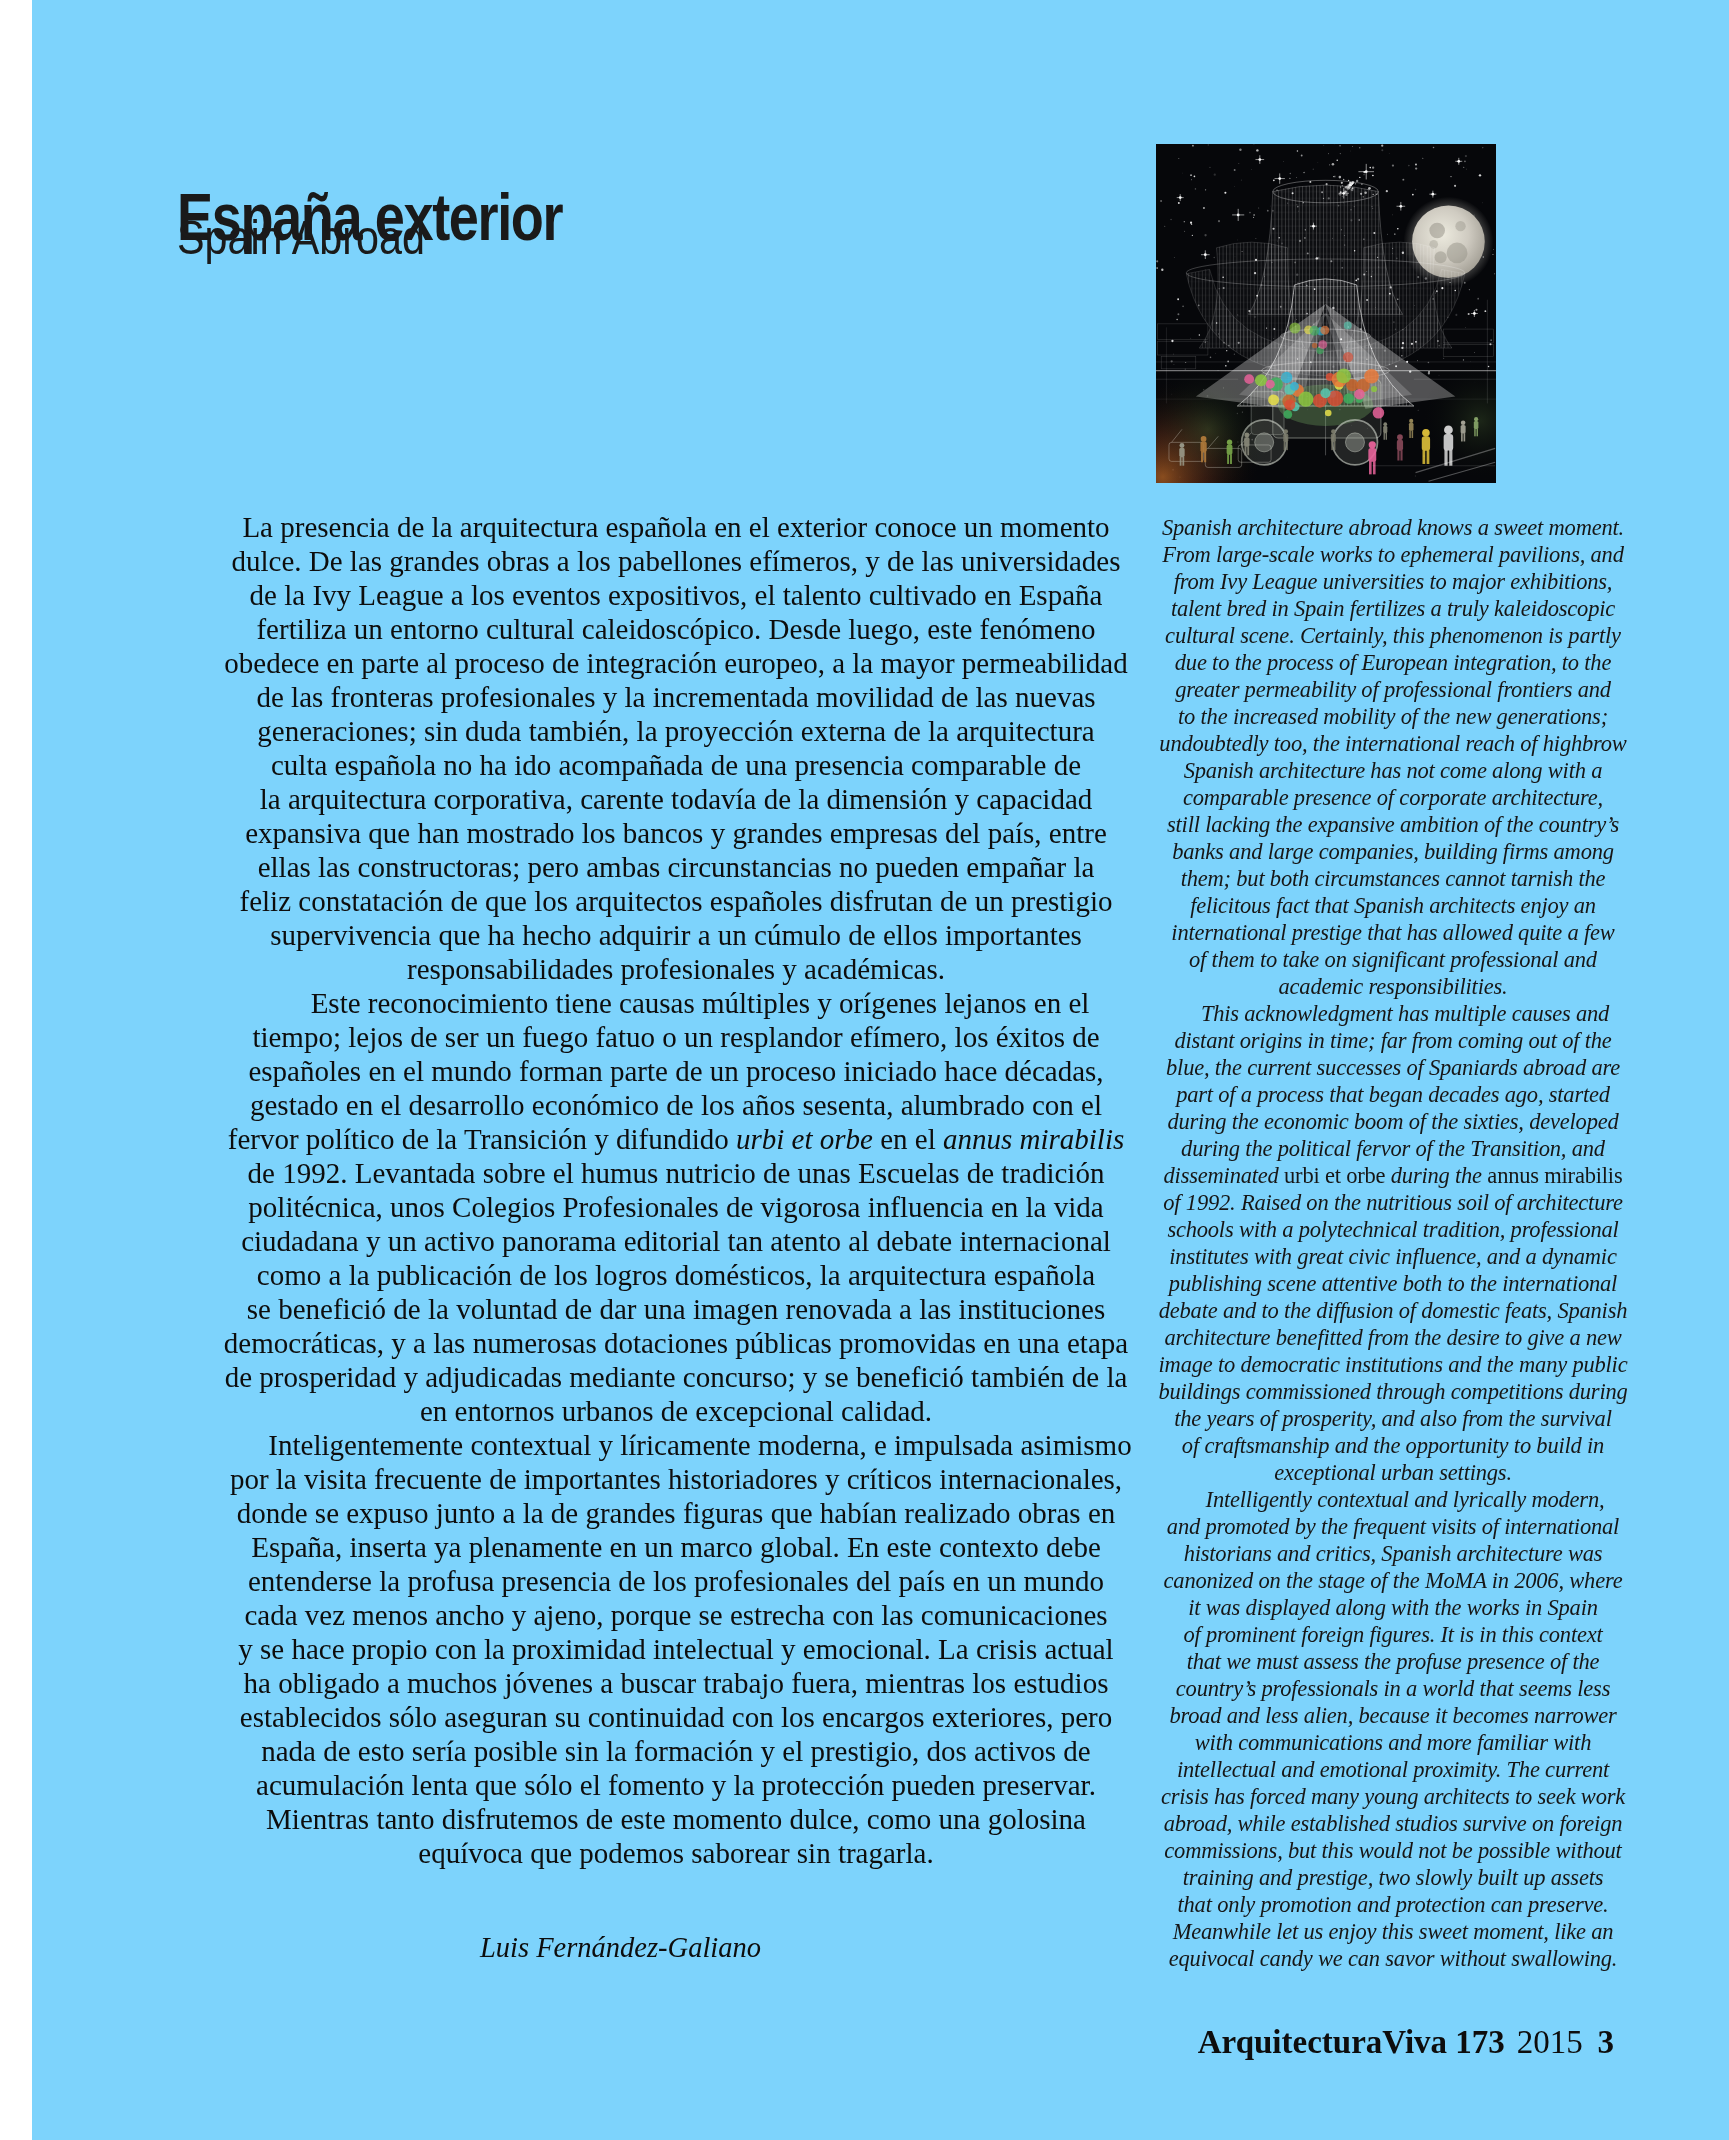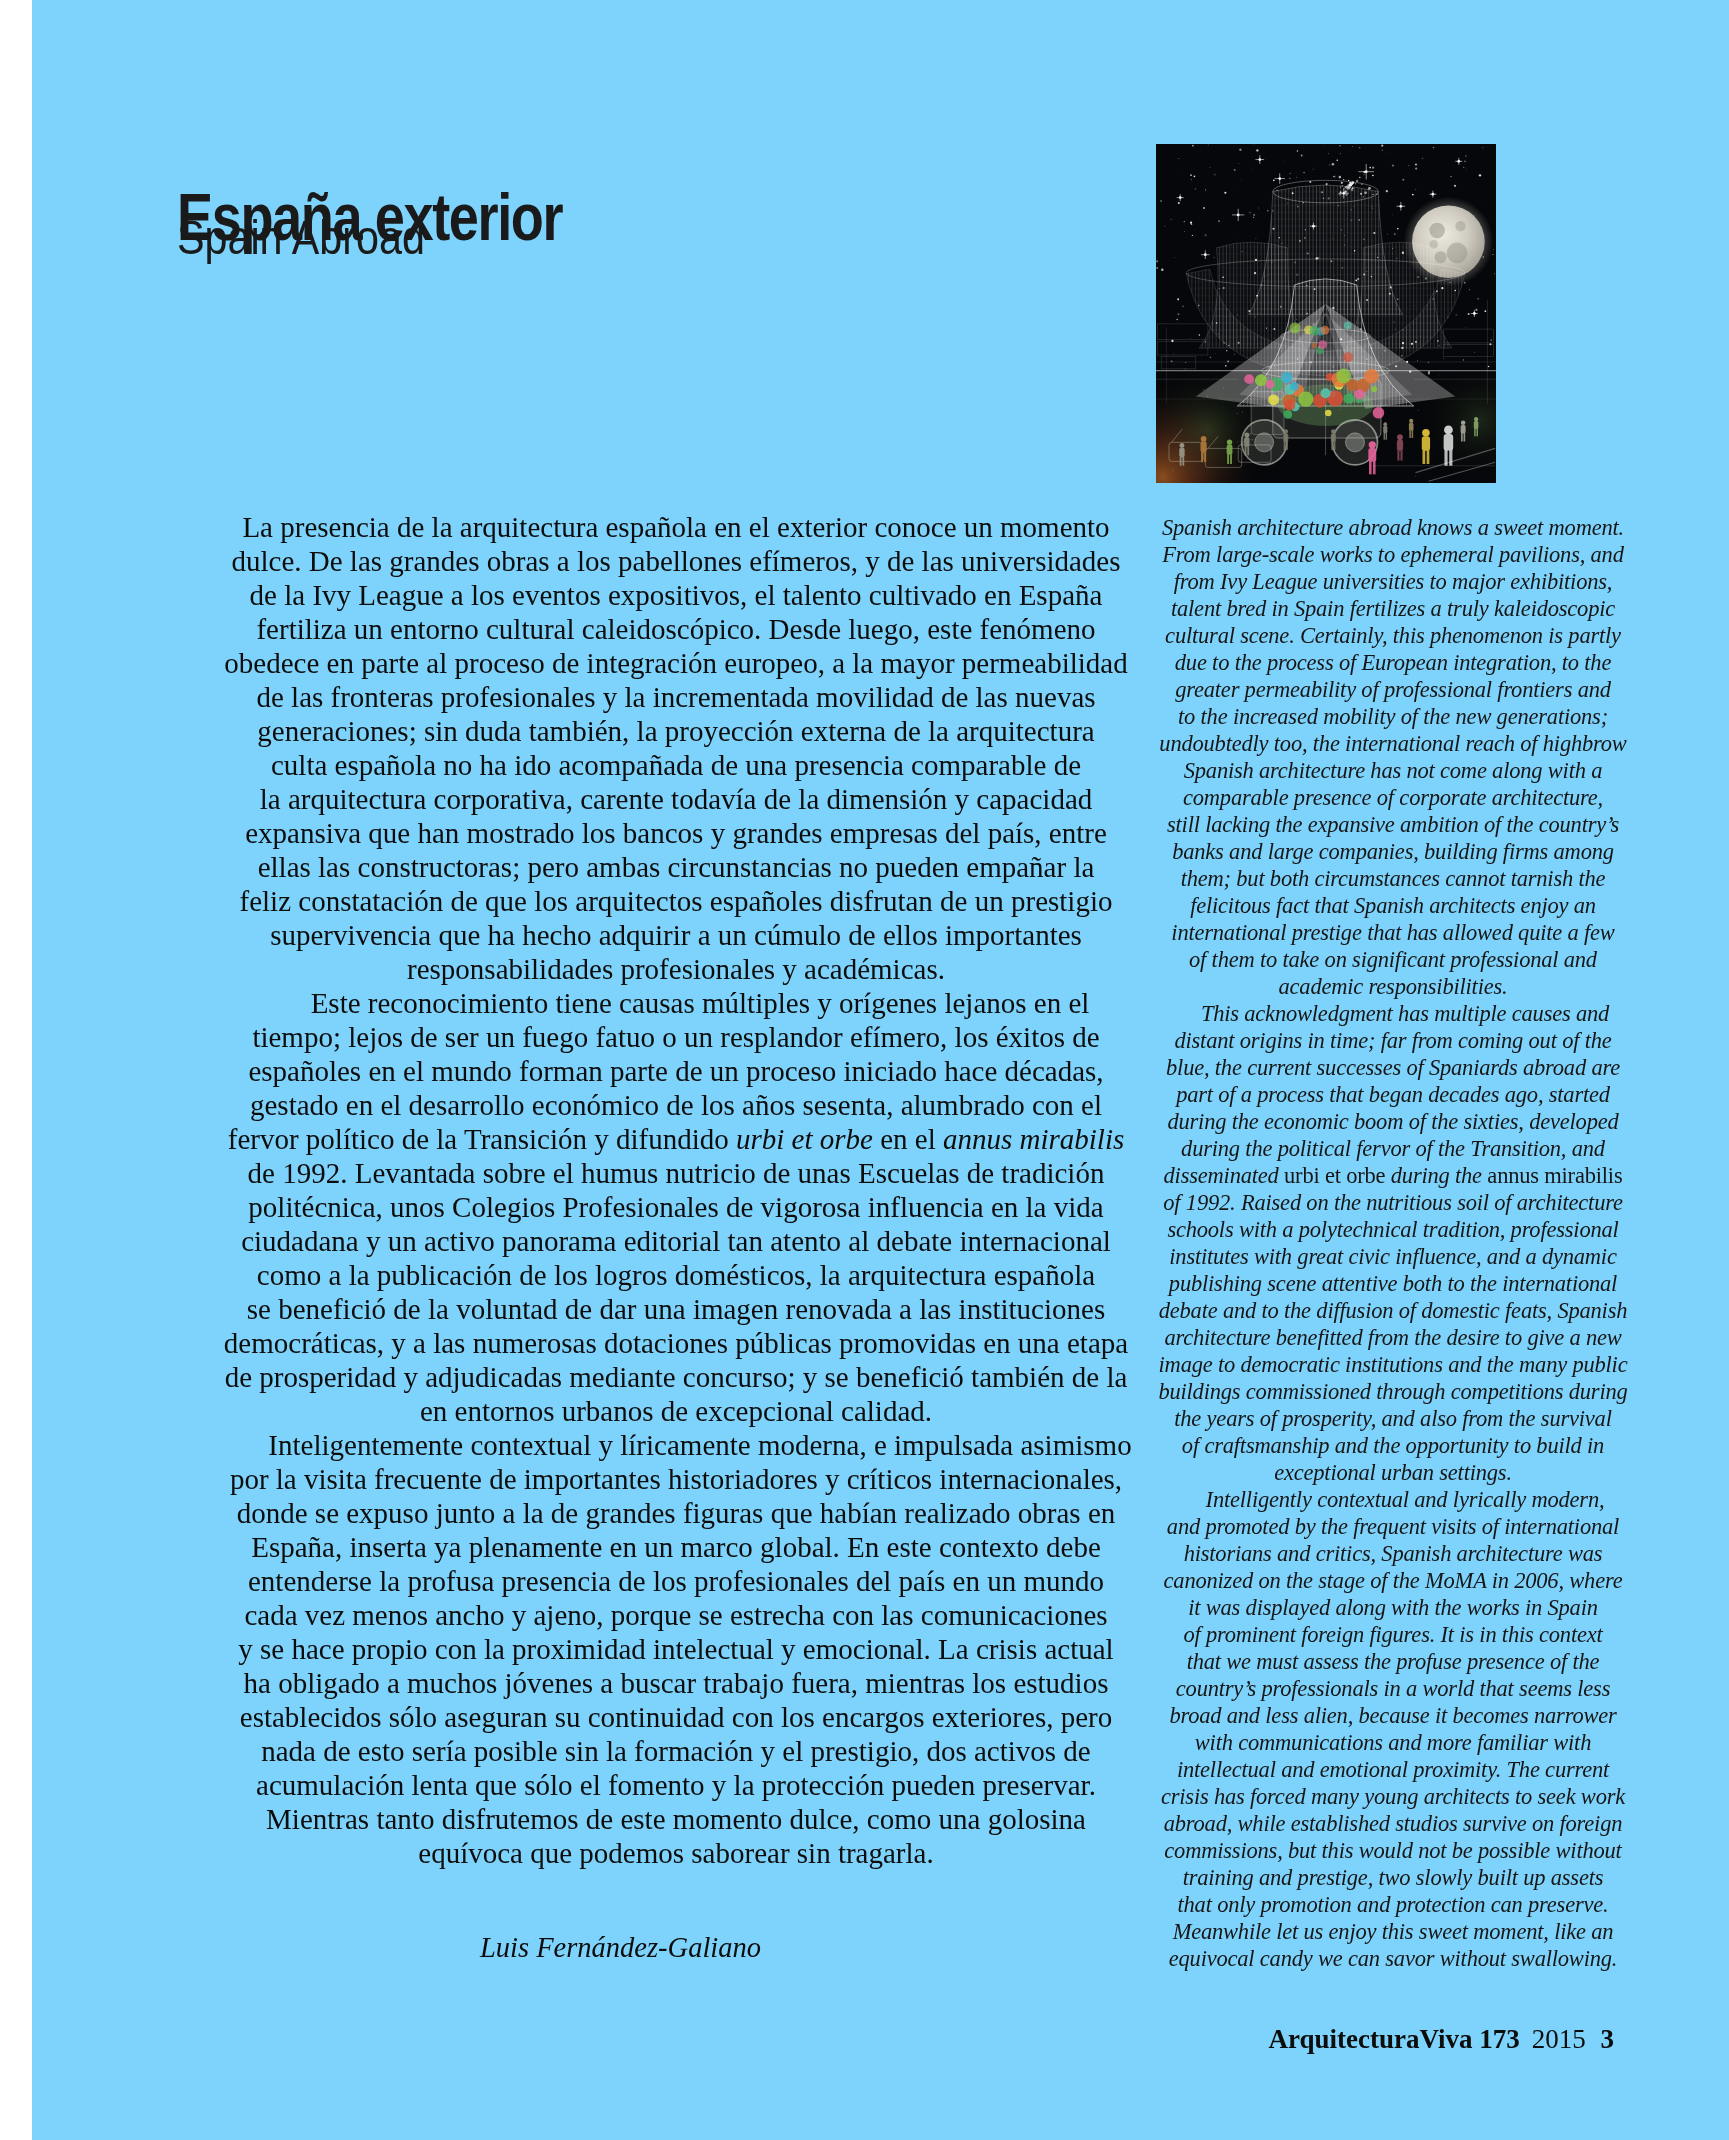--- a/index.html
+++ b/index.html
@@ -26,21 +26,21 @@
   .col-left .para.indent .line:first-child{text-indent:48px;}
   .col-right{left:1124px;top:514px;width:474px;font-size:22.5px;line-height:27px;
              font-style:italic;letter-spacing:-0.2px;color:#161616;}
   .col-right .line em{font-style:normal;}
   .col-right .para.indent .line:first-child{text-indent:24px;}
 
   .signature{position:absolute;left:147px;top:1932px;width:994px;box-sizing:border-box;
              text-align:center;padding-right:111px;font-style:italic;font-size:28.5px;color:#0d0d0d;}
 
   
-  .footer{position:absolute;top:2024px;right:147px;font-size:27px;color:#0d0d0d;white-space:nowrap;}
+  .footer{position:absolute;top:2024px;right:147px;font-size:33px;color:#0d0d0d;white-space:nowrap;}
   .footer .mag{font-weight:bold;}
   .footer .year{margin-left:12px;font-weight:normal;}
   .footer .pagenum{margin-left:14.7px;font-weight:bold;}
 </style>
 </head>
 <body>
 
 <div class="page">
 
   <h1 class="title">España exterior</h1>

